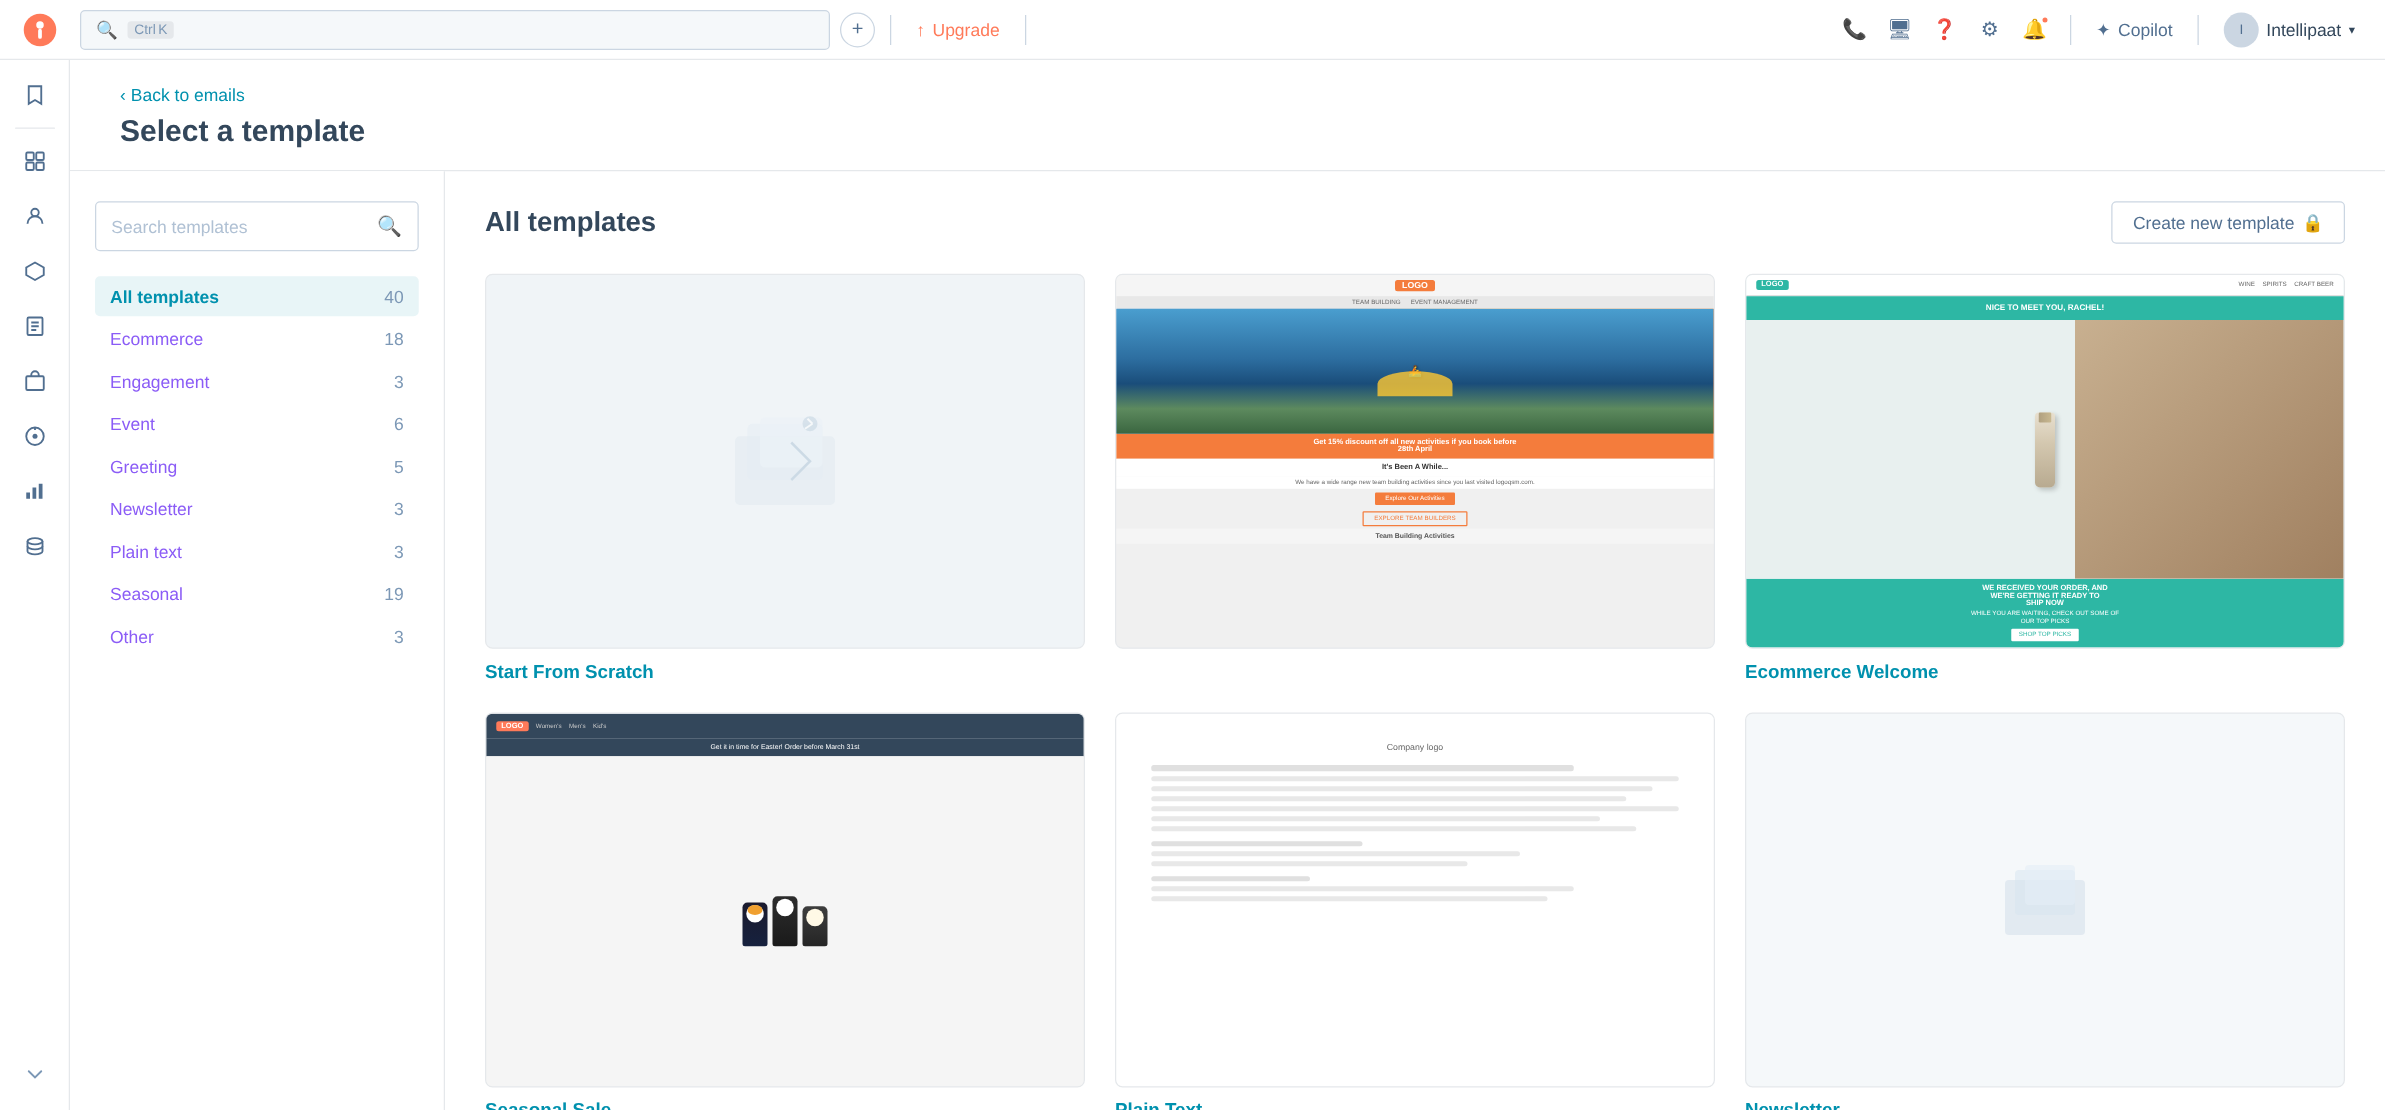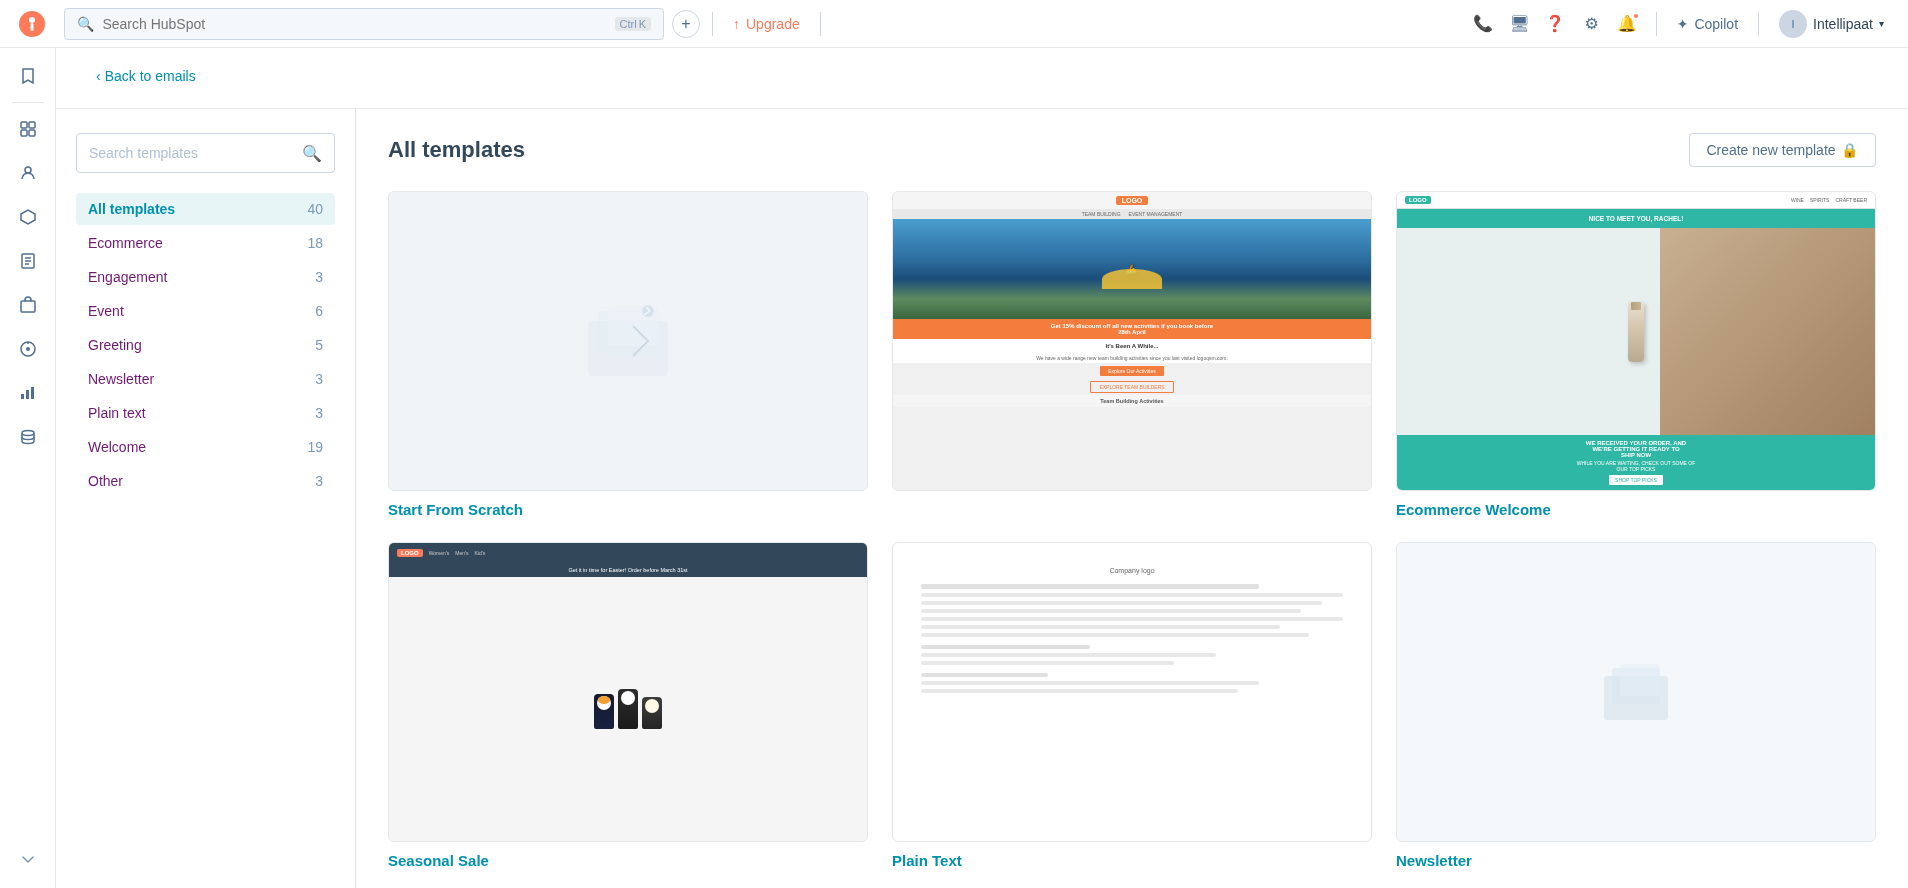--- a/index.html
+++ b/index.html
@@ -85,21 +85,21 @@
     .filter-search input { border: none; outline: none; flex: 1; font-size: 14px; color: #1d4ed8; }
     .filter-search input::placeholder { color: #b0c1d4; }
     .filter-search-icon { color: #7c98b6; font-size: 16px; }
 
     .filter-item {
       display: flex; align-items: center; justify-content: space-between;
       padding: 8px 12px; border-radius: 4px; cursor: pointer; margin-bottom: 2px;
     }
     .filter-item.active { background: #e8f5f7; }
     .filter-item.active .filter-label { color: #0091ae; font-weight: 600; }
-    .filter-label { color: #701a75; font-size: 14px; }
+    .filter-label { color: #8b5cf6; font-size: 14px; }
     .filter-count { color: #7c98b6; font-size: 14px; }
 
     
     .templates-area { flex: 1; padding: 24px 32px; }
     .templates-header {
       display: flex; align-items: center; justify-content: space-between; margin-bottom: 24px;
     }
     .templates-title { font-size: 22px; font-weight: 600; color: #33475b; }
     .create-btn {
       display: flex; align-items: center; gap: 6px;
@@ -130,21 +130,20 @@
   <div class="topnav-logo">
     <svg viewBox="0 0 28 28" fill="none">
       <circle cx="14" cy="14" r="13" fill="#ff7a59"></circle>
       <circle cx="14" cy="10" r="3" fill="white"></circle>
       <rect x="12.5" y="13" width="3" height="8" rx="1.5" fill="white"></rect>
     </svg>
   </div>
 
   <div class="search-bar">
     <span style="color:#7c98b6;font-size:14px;">🔍</span>
-    <input type="text" placeholder="Search HubSpot" style="">
     <div class="search-kbd">
       <span>Ctrl</span>
       <span>K</span>
     </div>
   </div>
 
   <button class="topnav-btn" style="border-radius:50%;border:1px solid #cbd6e2;width:28px;height:28px;font-size:16px;">
     <span>+</span>
   </button>
 
@@ -261,20 +260,21 @@
   </div>
 </aside>
 
 <div class="main-wrapper">
 
   <div class="page-header">
     <a class="back-link">
       <span>‹</span>
       <span>Back to emails</span>
     </a>
+    <h1 class="page-title">Select a template</h1>
   </div>
 
   <div class="content-area">
 
     <div class="filter-sidebar">
       <div class="filter-search">
         <input type="text" placeholder="Search templates" style="">
         <span class="filter-search-icon">🔍</span>
       </div>
 
@@ -301,21 +301,21 @@
     </div>
           <div class="filter-item">
       <span class="filter-label">Newsletter</span>
       <span class="filter-count">3</span>
     </div>
           <div class="filter-item">
       <span class="filter-label">Plain text</span>
       <span class="filter-count">3</span>
     </div>
           <div class="filter-item">
-      <span class="filter-label">Welcome</span>
+      <span class="filter-label">Seasonal</span>
       <span class="filter-count">19</span>
     </div>
           <div class="filter-item">
       <span class="filter-label">Other</span>
       <span class="filter-count">3</span>
     </div>
         </div>
     </div>
 
     <div class="templates-area">

